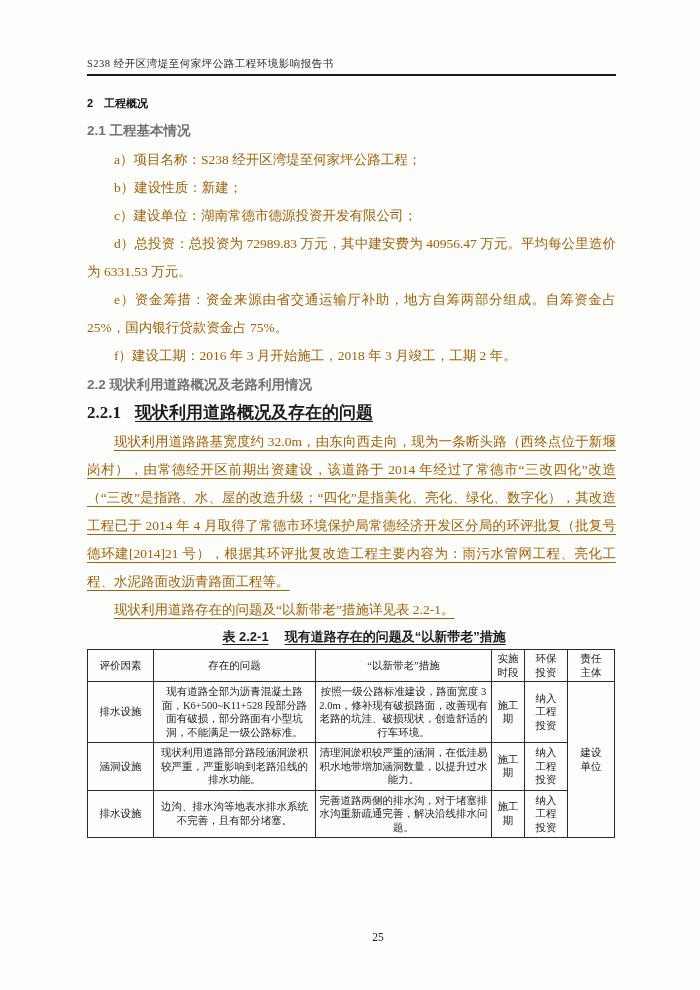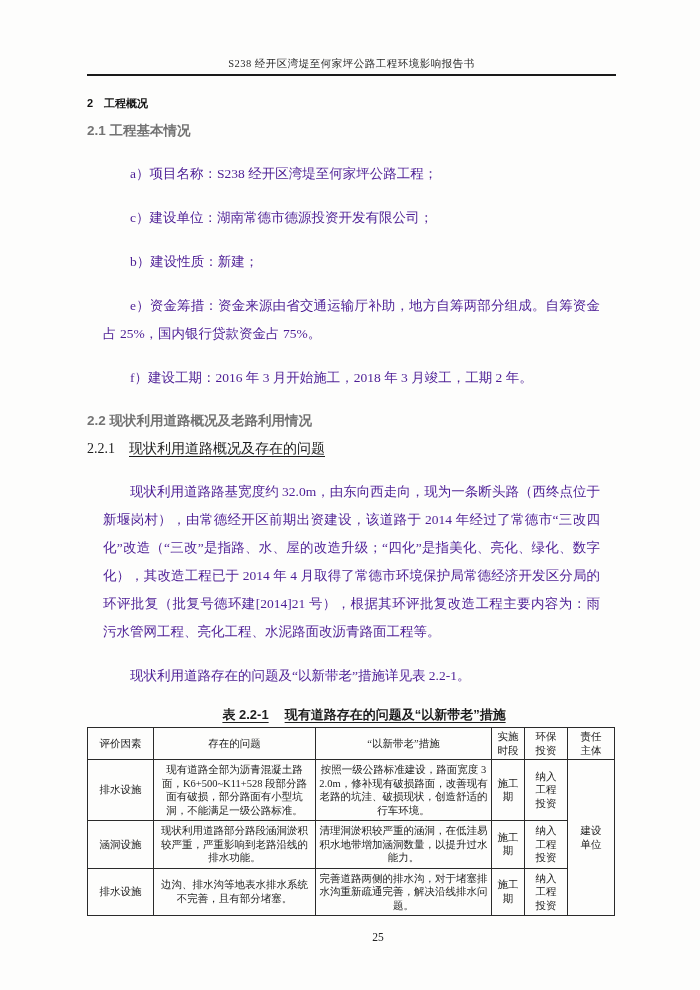--- a/index.html
+++ b/index.html
@@ -13,21 +13,21 @@
     color: #1c1c1c;
     font-family: "Liberation Serif", "DejaVu Serif", serif;
     overflow: hidden;
     box-sizing: border-box;
   }
   .content { margin: 0 84px 0 87px; }
 
   
   .running-head {
     padding-top: 57px;
-    text-align: center;
+    text-align: left;
     font-size: 10.5px;
     letter-spacing: 0.5px;
     color: #2a2a2a;
   }
   .header-rule {
     margin-top: 3px;
     border-bottom: 2px solid #1a1a1a;
     height: 0;
   }
 
@@ -43,37 +43,37 @@
   .h2 {
     margin: 2px 0 2px 0;
     font-family: "Liberation Sans", "DejaVu Sans", sans-serif;
     font-weight: bold;
     font-size: 13.5px;
     line-height: 26px;
     color: #737373;
   }
   .h3 {
     margin: 1px 0 2px 0;
-    font-size: 14px;
+    font-size: 17px;
     line-height: 26px;
-    font-weight: normal;
+    font-weight: bold;
   }
   .h3 .num { margin-right: 14px; }
   .h3 .ttl { text-decoration: underline; text-underline-offset: 3px; }
 
   
   .para, .item {
-    margin: 16px;
+    margin: 0;
     font-size: 13.5px;
     line-height: 28px;
     text-align: justify;
     text-indent: 2em;
-    color: #4c1d95;
-  }
-  .u { text-underline-offset: 3.5px; text-decoration-thickness: 1px; }
+    color: #a16207;
+  }
+  .u { text-decoration: underline; text-underline-offset: 3.5px; text-decoration-thickness: 1px; }
 
   
   .tbl-caption {
     margin: 4px 0 3px 0;
     text-align: center;
     font-family: "Liberation Sans", "DejaVu Sans", sans-serif;
     font-weight: bold;
     font-size: 13px;
     text-decoration: underline;
     text-underline-offset: 3px;
@@ -118,22 +118,23 @@
 
   <div class="content">
     <div class="running-head">S238 经开区湾堤至何家坪公路工程环境影响报告书</div>
     <div class="header-rule"></div>
 
     <div class="h1">2　工程概况</div>
 
     <div class="h2">2.1 工程基本情况</div>
 
     <p class="item">a）项目名称：S238 经开区湾堤至何家坪公路工程；</p>
+    <p class="item">b）建设性质：新建；</p>
     <p class="item">c）建设单位：湖南常德市德源投资开发有限公司；</p>
-    <p class="item">b）建设性质：新建；</p>
+    <p class="item">d）总投资：总投资为 72989.83 万元，其中建安费为 40956.47 万元。平均每公里造价为 6331.53 万元。</p>
     <p class="item">e）资金筹措：资金来源由省交通运输厅补助，地方自筹两部分组成。自筹资金占 25%，国内银行贷款资金占 75%。</p>
     <p class="item">f）建设工期：2016 年 3 月开始施工，2018 年 3 月竣工，工期 2 年。</p>
 
     <div class="h2">2.2 现状利用道路概况及老路利用情况</div>
 
     <div class="h3">
       <span class="num">2.2.1</span><span class="ttl">现状利用道路概况及存在的问题</span>
     </div>
 
     <p class="para u">现状利用道路路基宽度约 32.0m，由东向西走向，现为一条断头路（西终点位于新堰岗村），由常德经开区前期出资建设，该道路于 2014 年经过了常德市“三改四化”改造（“三改”是指路、水、屋的改造升级；“四化”是指美化、亮化、绿化、数字化），其改造工程已于 2014 年 4 月取得了常德市环境保护局常德经济开发区分局的环评批复（批复号德环建[2014]21 号），根据其环评批复改造工程主要内容为：雨污水管网工程、亮化工程、水泥路面改沥青路面工程等。</p>

